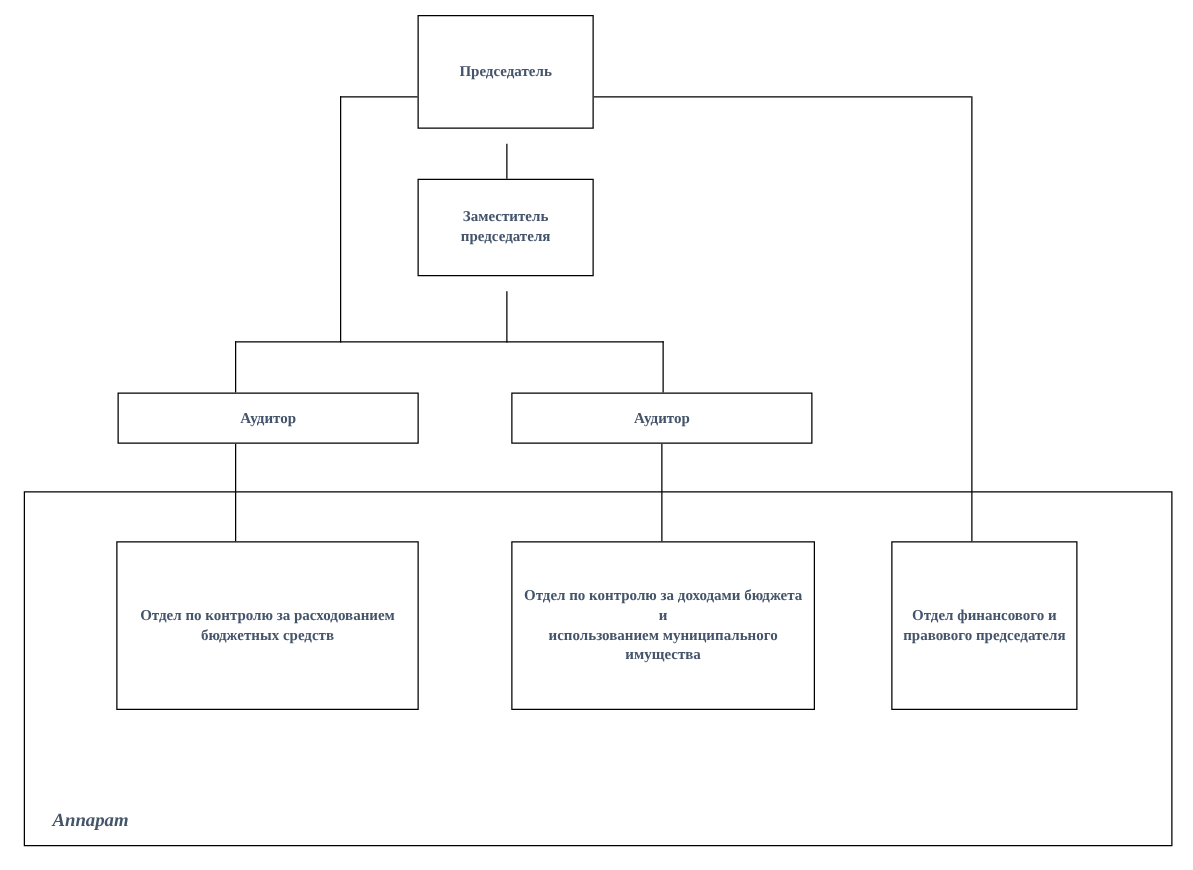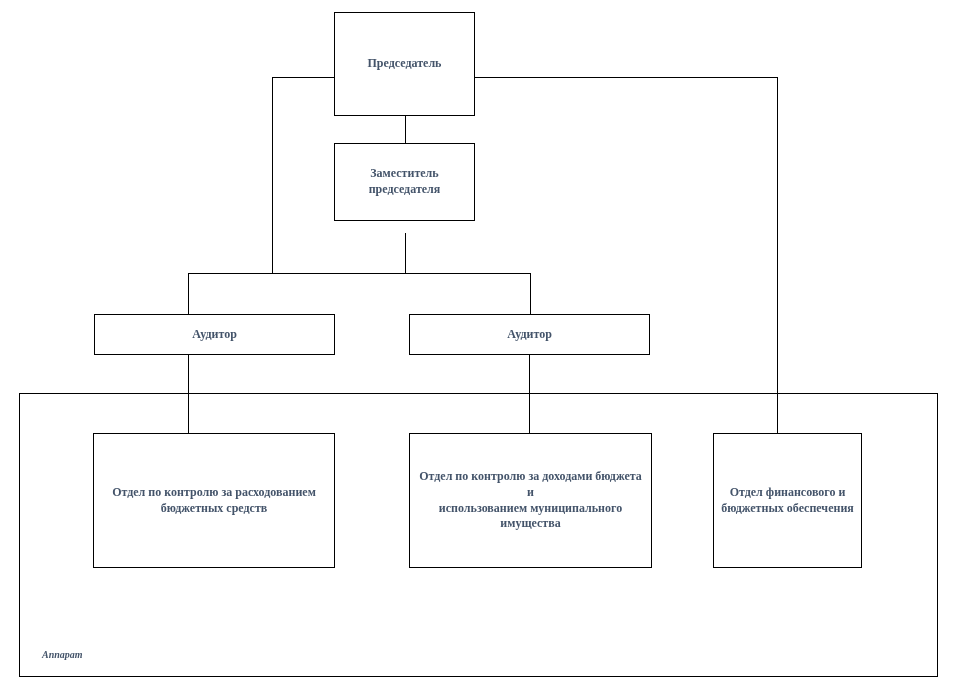--- a/index.html
+++ b/index.html
@@ -41,21 +41,21 @@
     position: absolute;
     box-sizing: border-box;
     border: 1px solid var(--line, #000000);
     background: transparent;
     z-index: 0;
   }
   .group-label {
     position: absolute;
     font-weight: bold;
     font-style: italic;
-    font-size: 10px;
+    font-size: 15px;
     color: var(--node-text, #44546A);
     z-index: 2;
   }
 </style>
 </head>
 <body>
 
 <div class="canvas">
 
   <div class="group-frame" style="left:19px; top:393px; width:919px; height:284px;"></div>
@@ -66,32 +66,32 @@
   <div class="connector" style="left:188px; top:273px; width:343px; height:1px;"></div>
   <div class="connector" style="left:188px; top:273px; width:1px; height:42px;"></div>
   <div class="connector" style="left:530px; top:273px; width:1px; height:42px;"></div>
   <div class="connector" style="left:272px; top:77px; width:63px; height:1px;"></div>
   <div class="connector" style="left:272px; top:77px; width:1px; height:197px;"></div>
   <div class="connector" style="left:475px; top:77px; width:302px; height:1px;"></div>
   <div class="connector" style="left:777px; top:77px; width:1px; height:357px;"></div>
   <div class="connector" style="left:188px; top:355px; width:1px; height:79px;"></div>
   <div class="connector" style="left:529px; top:355px; width:1px; height:79px;"></div>
 
-  <div class="node" style="left:334px; top:12px; width:141px; height:104px;">Председатель</div>
+  <div class="node" style="left:334px; top:12px; width:141px; height:91px;">Председатель</div>
 
   <div class="node" style="left:334px; top:143px; width:141px; height:78px;">Заместитель
 председателя</div>
 
   <div class="node" style="left:94px; top:314px; width:241px; height:41px;">Аудитор</div>
 
   <div class="node" style="left:409px; top:314px; width:241px; height:41px;">Аудитор</div>
 
   <div class="node" style="left:93px; top:433px; width:242px; height:135px;">Отдел по контролю за расходованием
 бюджетных средств</div>
 
   <div class="node" style="left:409px; top:433px; width:243px; height:135px;">Отдел по контролю за доходами бюджета и
 использованием муниципального
 имущества</div>
 
   <div class="node" style="left:713px; top:433px; width:149px; height:135px;">Отдел финансового и
-бюджетных обеспечения</div>
+правового председателя</div>
 
 </div>
 
 </body></html>

